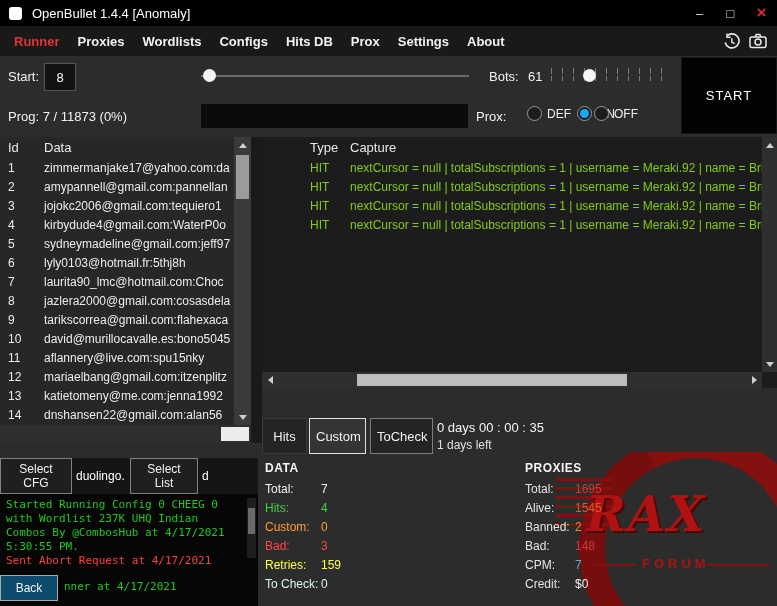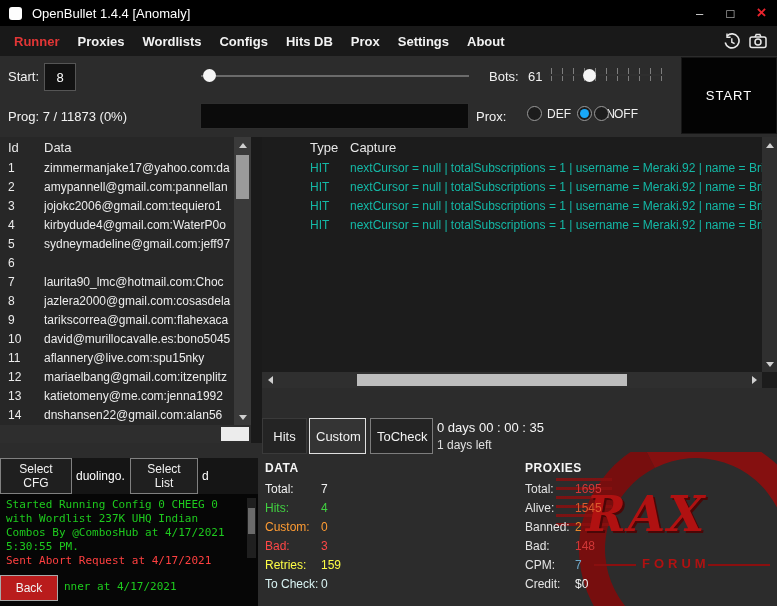--- a/index.html
+++ b/index.html
@@ -61,21 +61,21 @@
   .left-hscroll{position:absolute;left:0;top:425px;width:251px;height:18px;background:#2e2e2e}
   .left-hscroll .hthumb{position:absolute;right:2px;top:2px;width:28px;height:14px;background:#ececec;cursor:pointer}
 
   .panel-gap{position:absolute;left:251px;top:137px;width:11px;height:306px;background:#1a1a1a}
 
   
   .results{position:absolute;left:262px;top:137px;width:515px;height:251px;background:#1c1c1c}
   .results .h-type{position:absolute;left:48px;top:3px}
   .results .h-capture{position:absolute;left:88px;top:3px}
   .result-rows{position:absolute;left:0;top:22px;right:15px;height:198px;overflow:hidden}
-  .rrow{display:flex;height:19px;line-height:19px;font-size:12px;color:#14b8a6}
+  .rrow{display:flex;height:19px;line-height:19px;font-size:12px;color:#84cc16}
   .rtype{width:40px;padding-left:48px;flex:none}
   .rcapture{flex:1;white-space:nowrap;overflow:hidden}
   .results .vscroll{width:15px;height:235px;background:#2f2f2f}
   .results .sb-btn{background:#2f2f2f}
   .results-hscroll{position:absolute;left:0;top:235px;width:500px;height:16px;background:#2f2f2f}
   .results-hscroll .hthumb{position:absolute;left:95px;top:2px;width:270px;height:12px;background:#bdbdbd;cursor:pointer}
   .hs-btn{position:absolute;top:0;width:16px;height:16px;display:flex;align-items:center;justify-content:center;background:#2f2f2f;border:none;padding:0;cursor:pointer}
   .hs-left{left:0}.hs-right{right:0}
 
   
@@ -93,21 +93,21 @@
   #btn-selectlist{left:130px;width:68px}
   .cfg-name{position:absolute;left:76px;top:458px;width:52px;height:36px;line-height:36px;font-size:12px;color:#fff;overflow:hidden;white-space:nowrap}
   .list-name{position:absolute;left:202px;top:458px;width:52px;height:36px;line-height:36px;font-size:12px;color:#fff}
 
   
   .log{position:absolute;left:0;top:494px;width:258px;height:112px;background:#060606;box-sizing:border-box;padding:4px 14px 4px 6px;font-family:"DejaVu Sans Mono",monospace;font-size:11px;line-height:14px;overflow:hidden}
   .log p{margin:0}
   .log .indent{margin-left:58px;margin-top:12px}
   .log-scroll{position:absolute;left:247px;top:498px;width:9px;height:60px;background:#1f1f1f}
   .log-scroll .sb-thumb{left:1px;right:1px;top:10px;height:26px;background:#6a6a6a}
-  .back-btn{position:absolute;left:0;top:575px;width:58px;height:26px;background:#b91c1c;border:1px solid #a8a8a8;color:#f2f2f2;font-size:12px;font-family:inherit;cursor:pointer;z-index:4}
+  .back-btn{position:absolute;left:0;top:575px;width:58px;height:26px;background:#0c4a6e;border:1px solid #a8a8a8;color:#f2f2f2;font-size:12px;font-family:inherit;cursor:pointer;z-index:4}
 
   
   .stats{position:absolute;top:461px;z-index:2}
   #stats-data{left:265px}
   #stats-proxies{left:525px}
   .stats-header{font-size:12px;font-weight:bold;color:#f5f5f5;letter-spacing:.5px;margin-bottom:5px}
   .stat-row{height:19px;line-height:19px;font-size:12px;color:#e8e8e8}
   .stat-label{display:inline-block;min-width:56px}
   #stats-proxies .stat-label{min-width:50px;color:#e4e4e4}
 
@@ -214,20 +214,21 @@
       <div class="crow">
           <span class="cid">4</span>
           <span class="cdata">kirbydude4@gmail.com:WaterP0o</span>
         </div>
       <div class="crow">
           <span class="cid">5</span>
           <span class="cdata">sydneymadeline@gmail.com:jeff97</span>
         </div>
       <div class="crow">
           <span class="cid">6</span>
+          <span class="cdata">lyly0103@hotmail.fr:5thj8h</span>
         </div>
       <div class="crow">
           <span class="cid">7</span>
           <span class="cdata">laurita90_lmc@hotmail.com:Choc</span>
         </div>
       <div class="crow">
           <span class="cid">8</span>
           <span class="cdata">jazlera2000@gmail.com:cosasdela</span>
         </div>
       <div class="crow">

